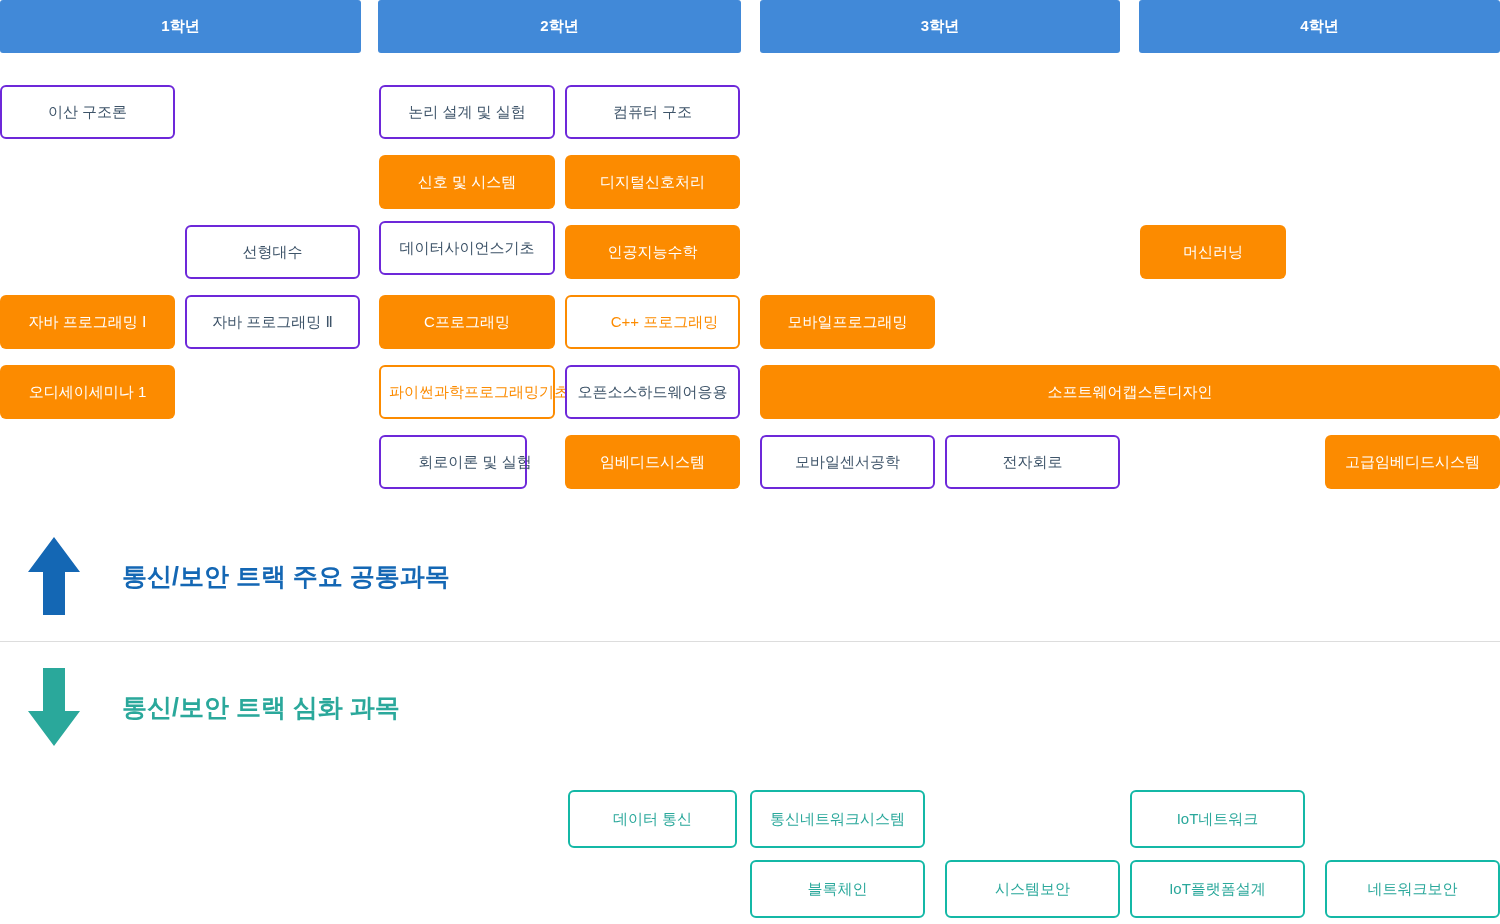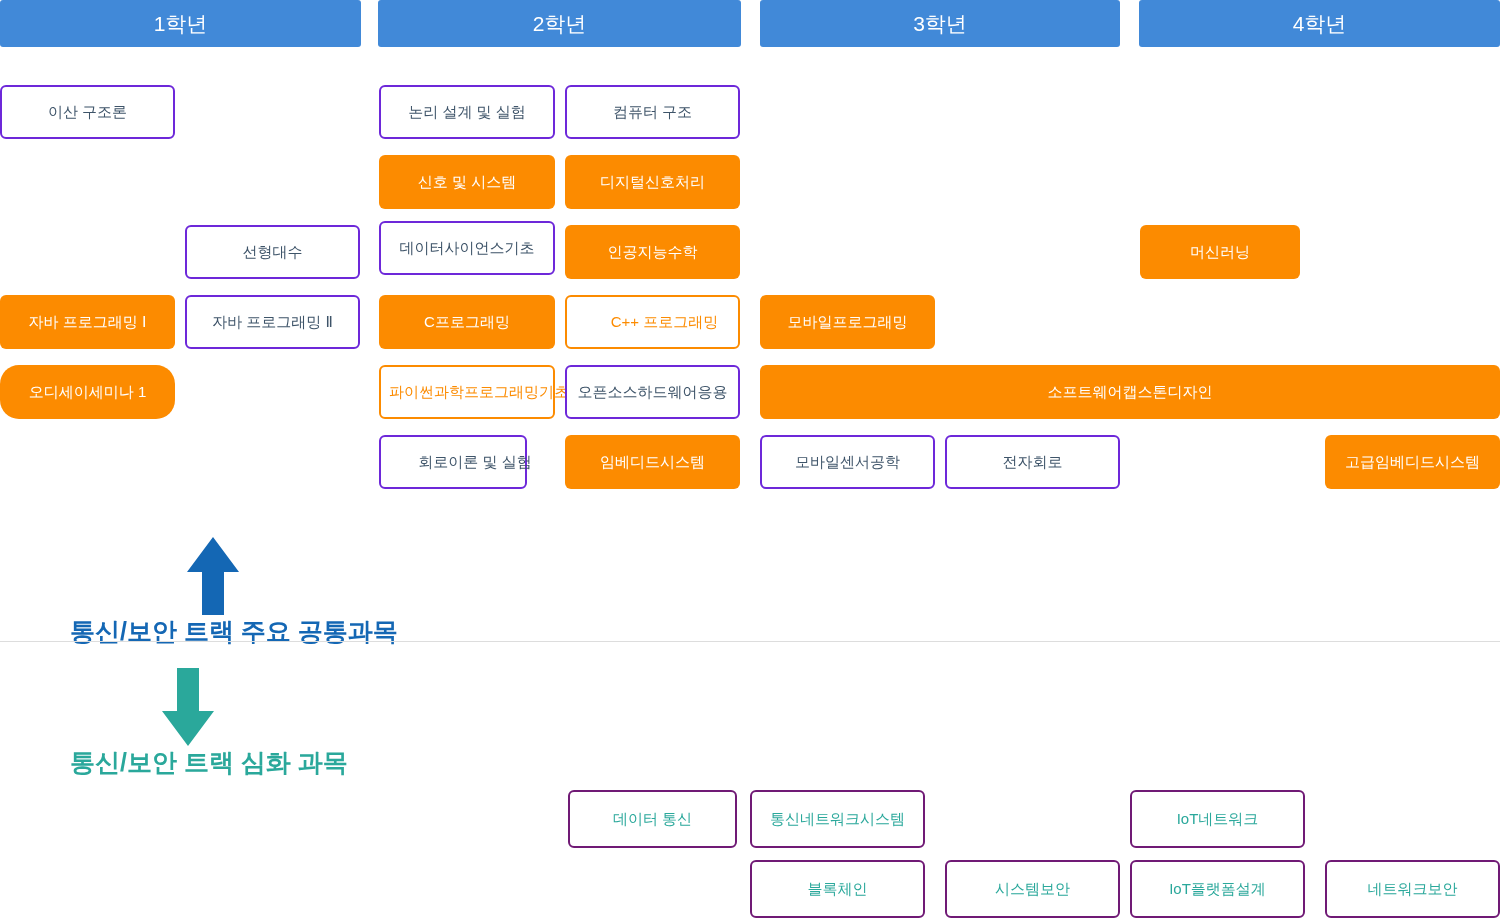--- a/index.html
+++ b/index.html
@@ -6,26 +6,26 @@
   body { font-family: "Liberation Sans", sans-serif; }
   .map {
     position: relative;
     width: 1500px;
     height: 924px;
     background: #ffffff;
     overflow: hidden;
   }
   .year-header {
     position: absolute;
-    height: 47px;
+    height: 53px;
     top: 0;
     background: #4189d8;
     color: #ffffff;
-    font-size: 21px;
-    font-weight: normal;
+    font-size: 15px;
+    font-weight: bold;
     display: flex;
     align-items: center;
     justify-content: center;
     border-radius: 3px;
     box-sizing: border-box;
   }
   .box {
     position: absolute;
     height: 54px;
     display: flex;
@@ -46,28 +46,27 @@
     background: #fc8b00;
     color: #ffffff;
   }
   .box.orange-outline {
     border: 2px solid #fc8b00;
     color: #fc8b00;
     padding-left: 24px;
   }
   .box.teal {
     height: 58px;
-    border: 2px solid #701a75;
+    border: 2px solid #14b8a6;
     color: #2aa89b;
   }
   .legend-row {
     position: absolute;
     display: flex;
     align-items: center;
-    flex-direction: column;
   }
   .legend-text {
     font-size: 25px;
     font-weight: bold;
     margin-left: 42px;
   }
   .legend-text.blue { color: #1467b4; }
   .legend-text.teal { color: #2aa89b; }
   .arrow-icon { display: block; }
   .divider {
@@ -91,29 +90,29 @@
   <div class="box plain" style="left:0; top:85px; width:175px;">이산 구조론</div>
   <div class="box plain" style="left:379px; top:85px; width:176px;">논리 설계 및 실험</div>
   <div class="box plain" style="left:565px; top:85px; width:175px;">컴퓨터 구조</div>
 
   <div class="box orange" style="left:379px; top:155px; width:176px;">신호 및 시스템</div>
   <div class="box orange" style="left:565px; top:155px; width:175px;">디지털신호처리</div>
 
   <div class="box plain" style="left:185px; top:225px; width:175px;">선형대수</div>
   <div class="box plain" style="left:379px; top:221px; width:176px;">데이터사이언스기초</div>
   <div class="box orange" style="left:565px; top:225px; width:175px;">인공지능수학</div>
-  <div class="box orange" style="left:1140px; top:225px; width:160px;text-align:right;">머신러닝</div>
+  <div class="box orange" style="left:1140px; top:225px; width:146px;text-align:right;">머신러닝</div>
 
   <div class="box orange" style="left:0; top:295px; width:175px;">자바 프로그래밍 Ⅰ</div>
   <div class="box plain" style="left:185px; top:295px; width:175px;">자바 프로그래밍 Ⅱ</div>
   <div class="box orange" style="left:379px; top:295px; width:176px;">C프로그래밍</div>
   <div class="box orange-outline" style="left:565px; top:295px; width:175px;">C++ 프로그래밍</div>
   <div class="box orange" style="left:760px; top:295px; width:175px;">모바일프로그래밍</div>
 
-  <div class="box orange" style="left:0; top:365px; width:175px;border-radius:19px;">오디세이세미나 1</div>
+  <div class="box orange" style="left:0; top:365px; width:175px;">오디세이세미나 1</div>
   <div class="box orange-outline" style="left:379px; top:365px; width:176px;">파이썬과학프로그래밍기초</div>
   <div class="box plain" style="left:565px; top:365px; width:175px;text-align:right;">오픈소스하드웨어응용</div>
   <div class="box orange" style="left:760px; top:365px; width:740px;">소프트웨어캡스톤디자인</div>
 
   <div class="box plain" style="left:379px; top:435px; width:148px;padding-left:44px;">회로이론 및 실험</div>
   <div class="box orange" style="left:565px; top:435px; width:175px;">임베디드시스템</div>
   <div class="box plain" style="left:760px; top:435px; width:175px;">모바일센서공학</div>
   <div class="box plain" style="left:945px; top:435px; width:175px;">전자회로</div>
   <div class="box orange" style="left:1325px; top:435px; width:175px;">고급임베디드시스템</div>
 

